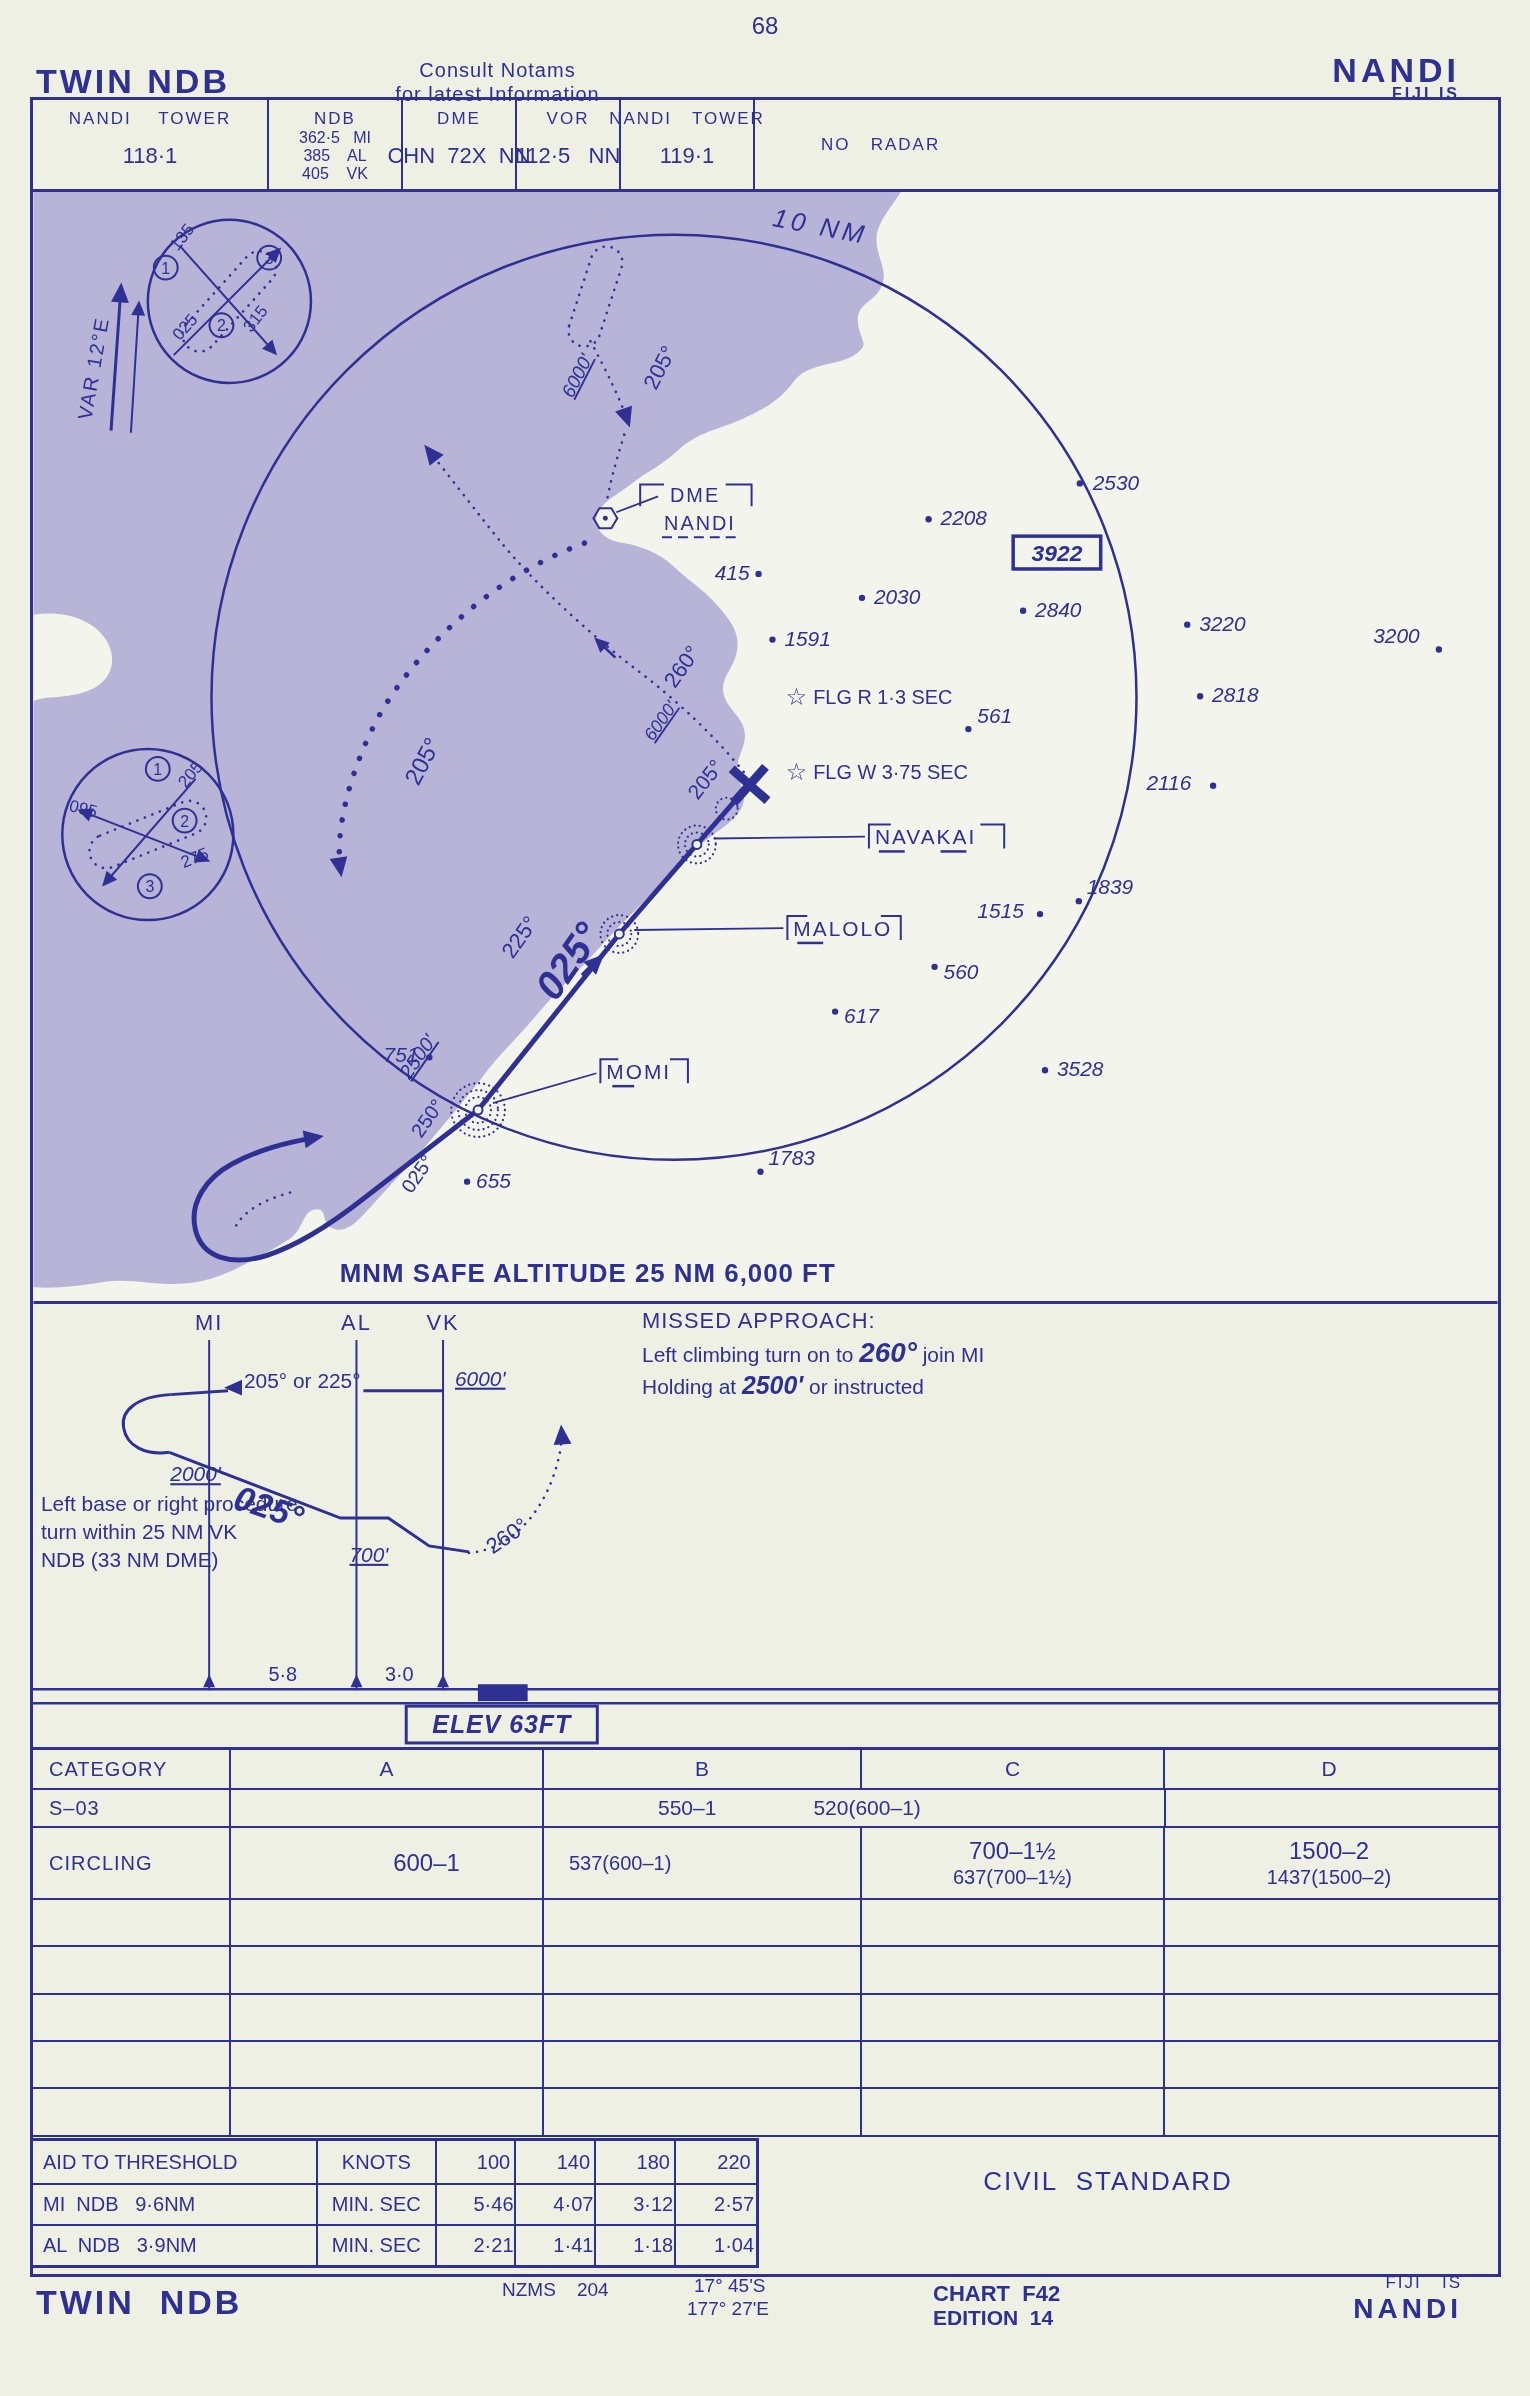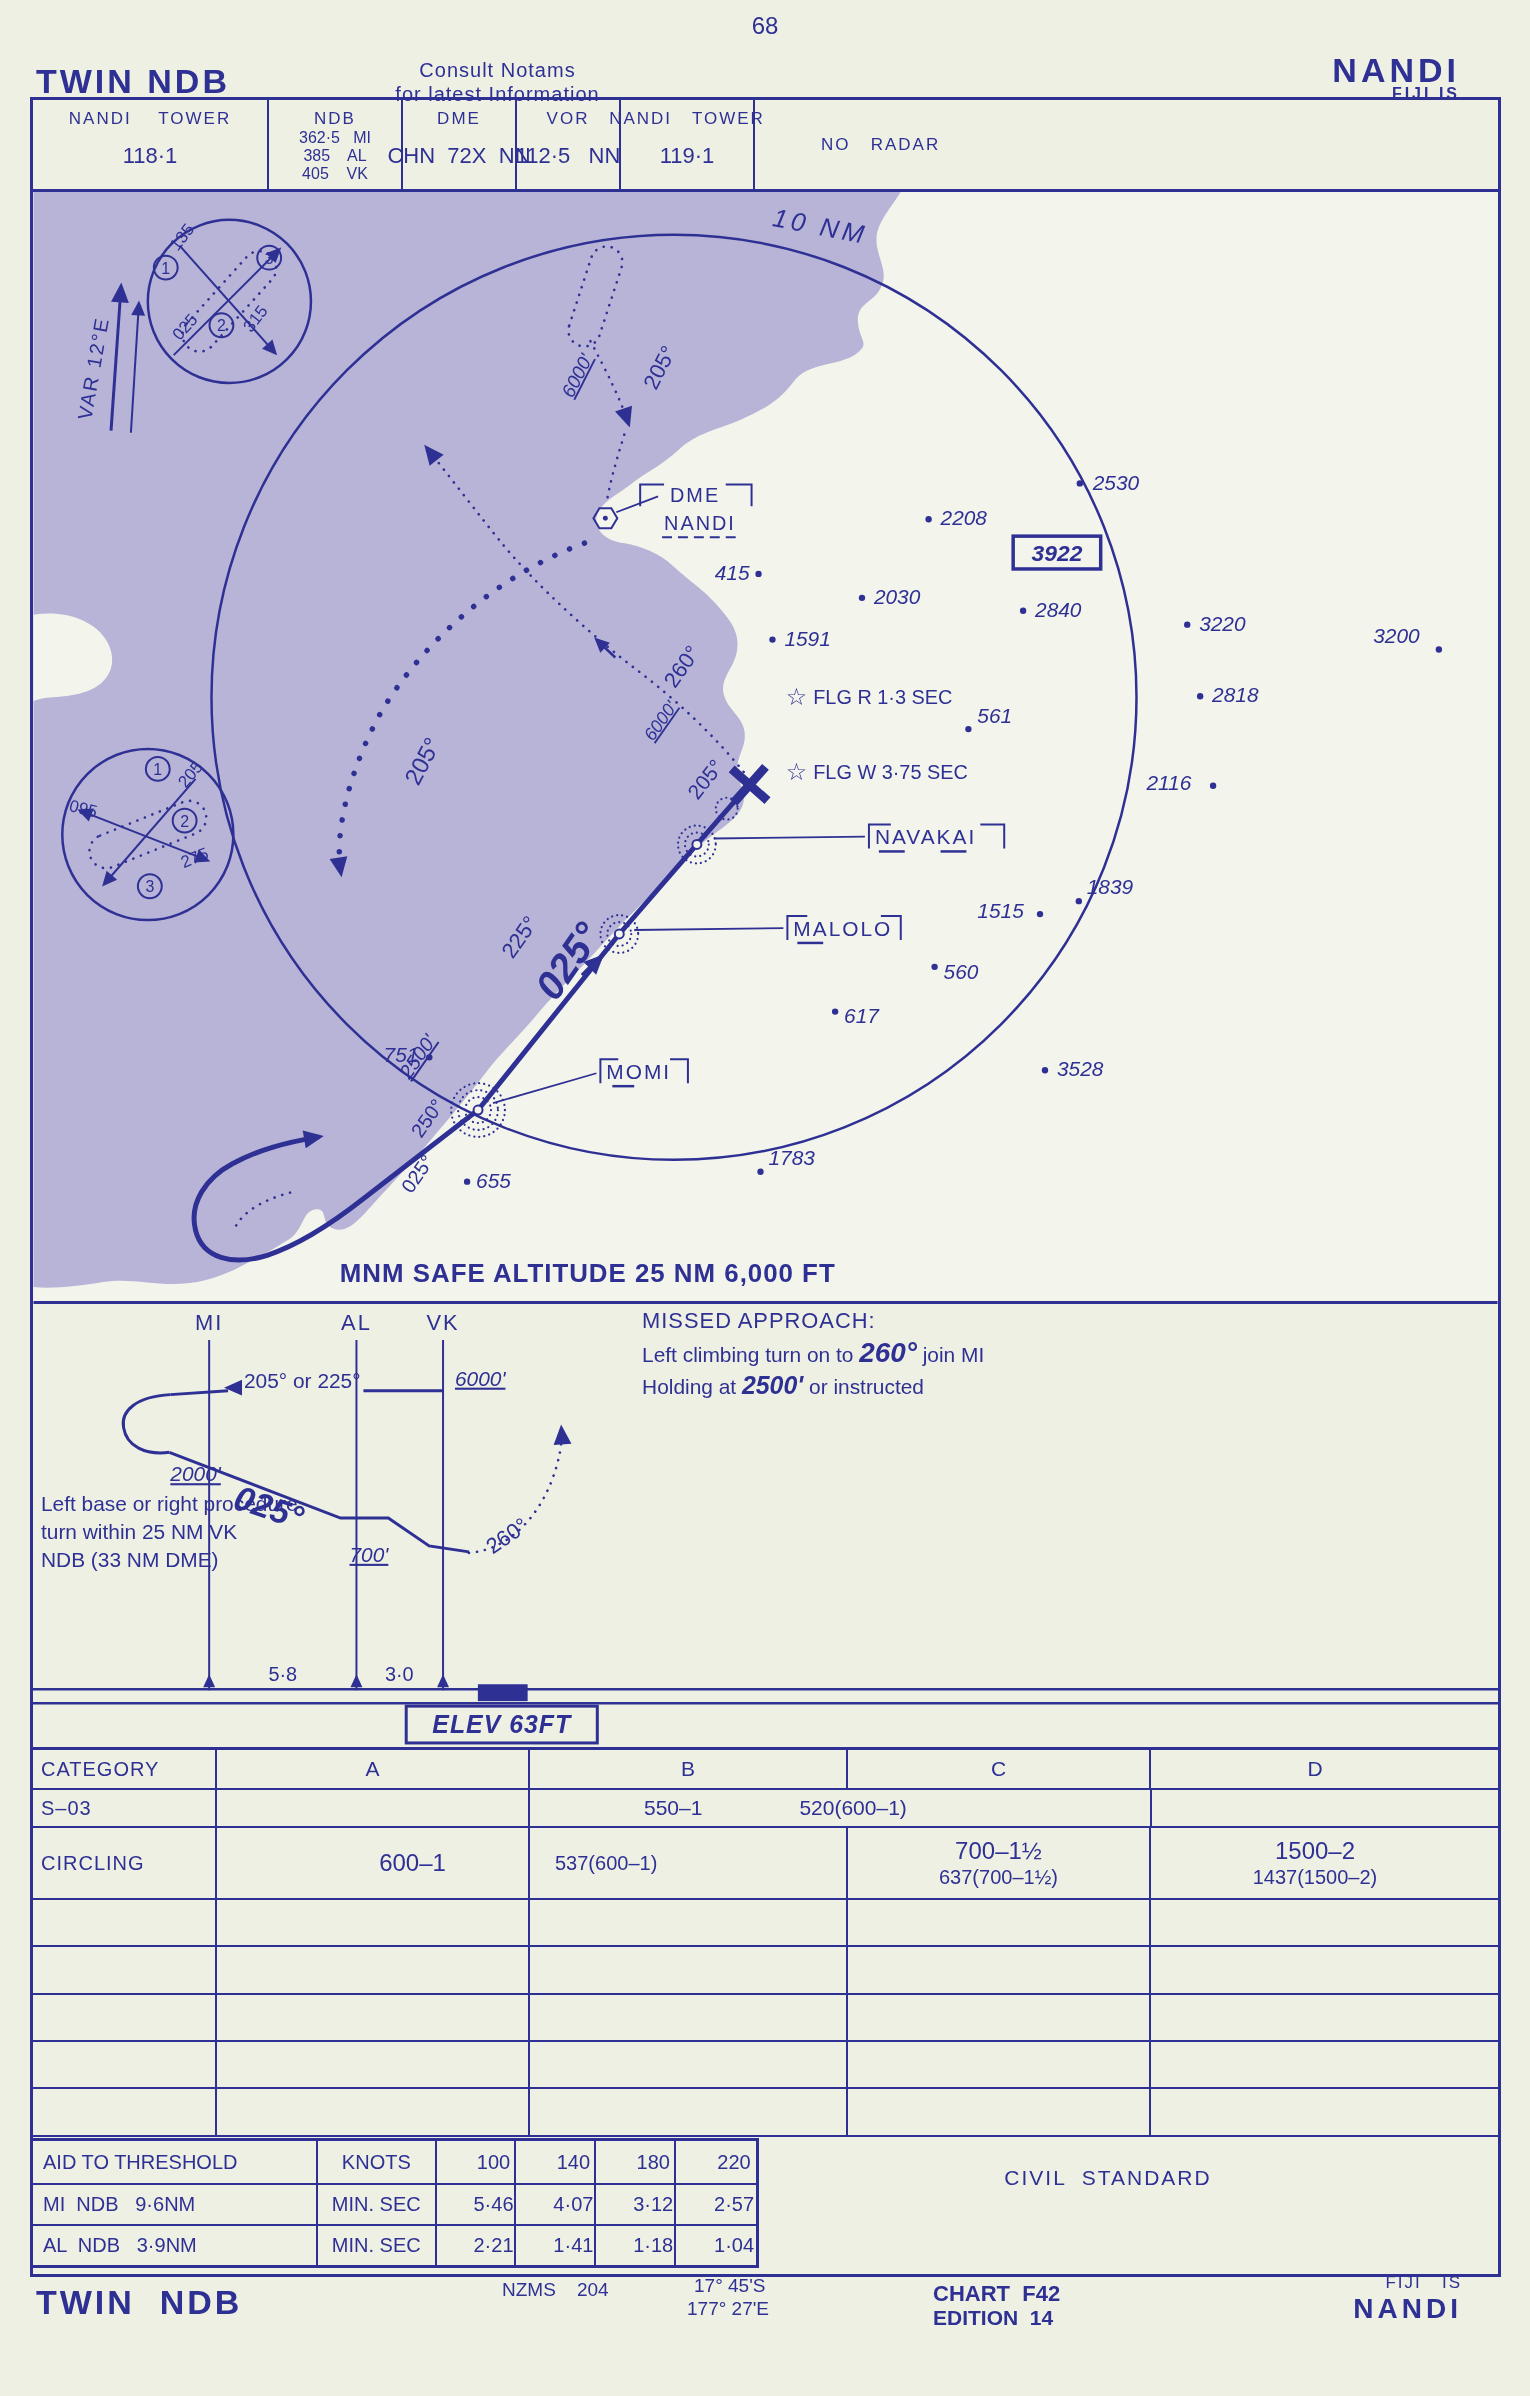--- a/index.html
+++ b/index.html
@@ -38,38 +38,38 @@
   .dotted2{stroke:var(--ink);fill:none;stroke-width:2.6;stroke-dasharray:0.1 8;stroke-linecap:round;}
   .dotbig{stroke:var(--ink);fill:none;stroke-width:5.5;stroke-dasharray:0.1 16;stroke-linecap:round;}
   .thick{stroke:var(--ink);fill:none;stroke-width:5;}
   .map{position:absolute;left:0;top:92px;}
   .profile{position:absolute;left:0;top:1204px;}
   
   .minima{position:absolute;left:0;top:1647px;width:1465px;border-top:3px solid var(--ink);box-sizing:border-box;}
   .mrow{display:flex;border-bottom:2.5px solid var(--ink);box-sizing:border-box;}
   .mc{box-sizing:border-box;border-right:2.5px solid var(--ink);display:flex;align-items:center;font-size:21px;}
   .mc:last-child{border-right:none;}
-  .c0{width:184px;padding-left:8px;letter-spacing:1px;font-size:20px;}
+  .c0{width:198px;padding-left:16px;letter-spacing:1px;font-size:20px;}
   .c1{width:313px;}.c2{width:318px;}.c3{width:303px;}.c4{width:328px;}
   .cmerge{width:622px;}
   .ctr{justify-content:center;}
   .dual{flex-direction:column;justify-content:center;line-height:1.2;}
   .dual div{text-align:center;}
   .mbig{font-size:24px;}
   .msm{font-size:20px;}
   
   .speed{position:absolute;left:0;top:2038px;width:723px;border-top:3px solid var(--ink);border-bottom:3px solid var(--ink);border-right:3px solid var(--ink);box-sizing:content-box;}
   .srow{display:flex;box-sizing:border-box;}
   .srow + .srow{border-top:2.5px solid var(--ink);}
   .sc{box-sizing:border-box;border-right:2.5px solid var(--ink);display:flex;align-items:center;font-size:20px;}
   .sc:last-child{border-right:none;}
   .s0{width:286px;padding-left:10px;white-space:pre;}
   .s1{width:119px;justify-content:center;}
   .s2{width:80px;justify-content:center;padding-left:36px;}
-  .civil{position:absolute;left:896px;top:2066px;width:358px;text-align:center;font-size:21px;letter-spacing:2px;white-space:pre;}
+  .civil{position:absolute;left:896px;top:2066px;width:358px;text-align:center;font-size:26px;letter-spacing:2px;white-space:pre;}
   
   .foot{position:absolute;font-size:19px;white-space:pre;}
   .foot-title{left:36px;top:2283px;font-size:34px;font-weight:bold;letter-spacing:3px;}
   .foot-nzms{left:502px;top:2279px;}
   .foot-lat{left:694px;top:2275px;}
   .foot-lon{left:687px;top:2298px;}
   .foot-chart{left:933px;top:2281px;font-size:22px;font-weight:bold;}
   .foot-ed{left:933px;top:2306px;font-size:21px;font-weight:bold;}
   .foot-right{right:68px;top:2273px;text-align:right;}
   .foot-right .r1{font-size:17px;letter-spacing:2px;white-space:pre;}

